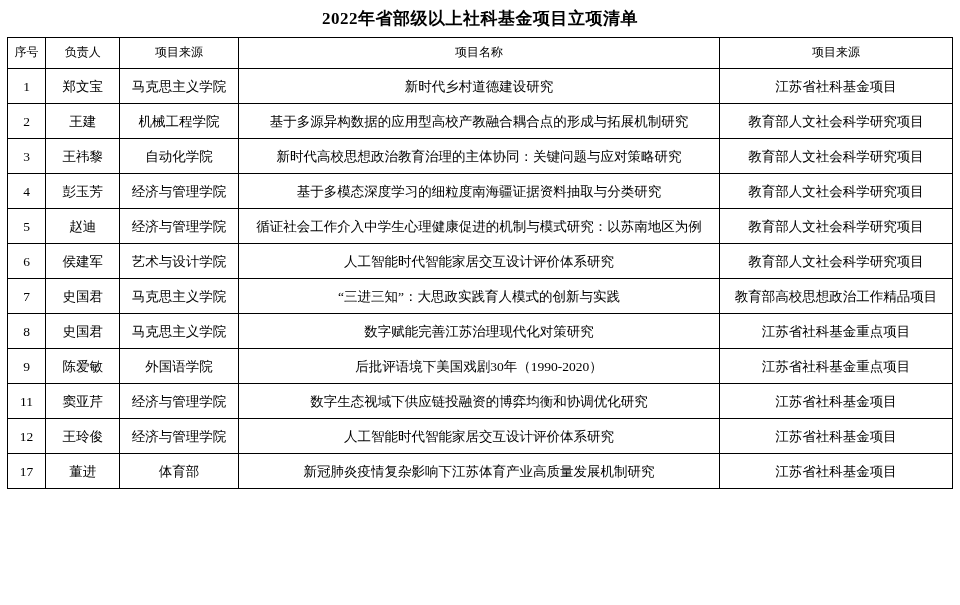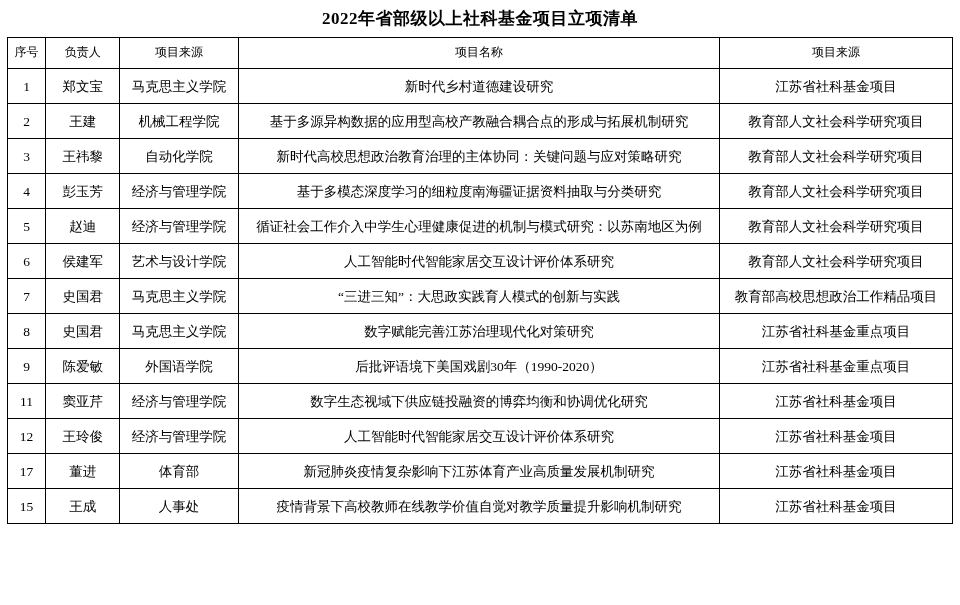--- a/index.html
+++ b/index.html
@@ -169,23 +169,16 @@
           <td class="cell-project">人工智能时代智能家居交互设计评价体系研究</td>
           <td class="cell-source">江苏省社科基金项目</td>
         </tr>
         <tr>
           <td class="cell-idx">17</td>
           <td class="cell-person">董进</td>
           <td class="cell-unit">体育部</td>
           <td class="cell-project">新冠肺炎疫情复杂影响下江苏体育产业高质量发展机制研究</td>
           <td class="cell-source">江苏省社科基金项目</td>
         </tr>
-        <tr>
-          <td class="cell-idx">15</td>
-          <td class="cell-person">王成</td>
-          <td class="cell-unit">人事处</td>
-          <td class="cell-project">疫情背景下高校教师在线教学价值自觉对教学质量提升影响机制研究</td>
-          <td class="cell-source">江苏省社科基金项目</td>
-        </tr>
       </tbody>
   </table>
 
 </div>
 
 </body></html>

